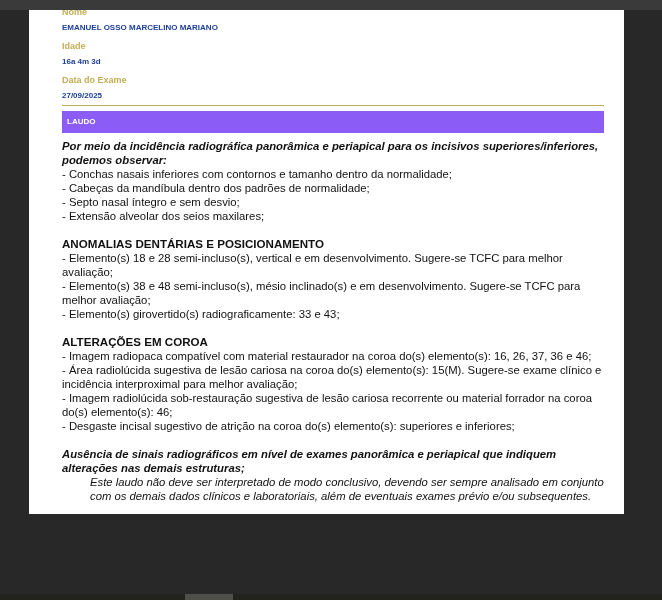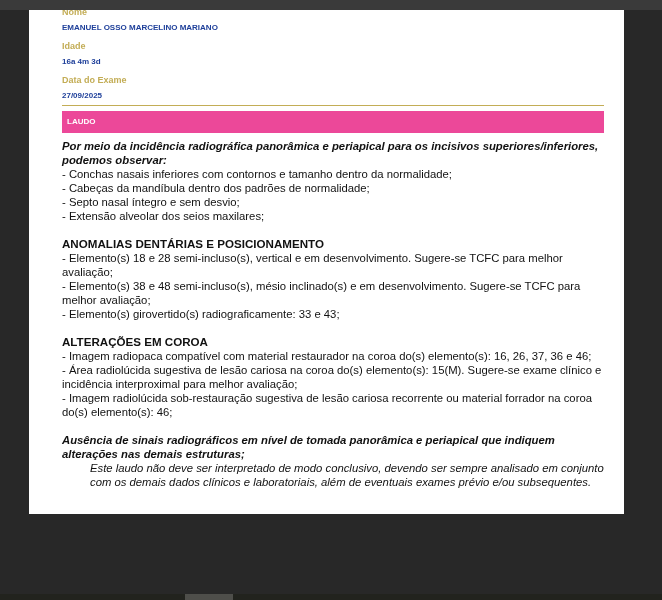--- a/index.html
+++ b/index.html
@@ -61,21 +61,21 @@
     }
     .divider {
       height: 1px;
       background: #c3ad56;
       width: 542px;
       margin-top: 1px;
     }
     .section-bar {
       margin-top: 5px;
       height: 22px;
-      background: #ec4899;
+      background: #8b5cf6;
       color: #ffffff;
       font-size: 8px;
       font-weight: bold;
       line-height: 22px;
       padding-left: 5px;
       width: 537px;
     }
     .body-text {
       margin-top: 6px;
       color: #111;
@@ -148,23 +148,24 @@
         <div class="item">- Elemento(s) 18 e 28 semi-incluso(s), vertical e em desenvolvimento. Sugere-se TCFC para melhor avaliação;</div>
         <div class="item">- Elemento(s) 38 e 48 semi-incluso(s), mésio inclinado(s) e em desenvolvimento. Sugere-se TCFC para melhor avaliação;</div>
         <div class="item">- Elemento(s) girovertido(s) radiograficamente: 33 e 43;</div>
       </div>
 
       <div>
         <div class="heading">ALTERAÇÕES EM COROA</div>
         <div class="item">- Imagem radiopaca compatível com material restaurador na coroa do(s) elemento(s): 16, 26, 37, 36 e 46;</div>
         <div class="item">- Área radiolúcida sugestiva de lesão cariosa na coroa do(s) elemento(s): 15(M). Sugere-se exame clínico e incidência interproximal para melhor avaliação;</div>
         <div class="item">- Imagem radiolúcida sob-restauração sugestiva de lesão cariosa recorrente ou material forrador na coroa do(s) elemento(s): 46;</div>
+        <div class="item">- Desgaste incisal sugestivo de atrição na coroa do(s) elemento(s): superiores e inferiores;</div>
       </div>
 
-      <div class="conclusion">Ausência de sinais radiográficos em nível de tomada panorâmica e periapical que indiquem alterações nas demais estruturas;</div>
+      <div class="conclusion">Ausência de sinais radiográficos em nível de exames panorâmica e periapical que indiquem alterações nas demais estruturas;</div>
       <div class="disclaimer">Este laudo não deve ser interpretado de modo conclusivo, devendo ser sempre analisado em conjunto com os demais dados clínicos e laboratoriais, além de eventuais exames prévio e/ou subsequentes.</div>
     </div>
   </div>
 </div>
 
 <div class="scroll-track">
   <div class="scroll-thumb"></div>
 </div>
 
 </body></html>

